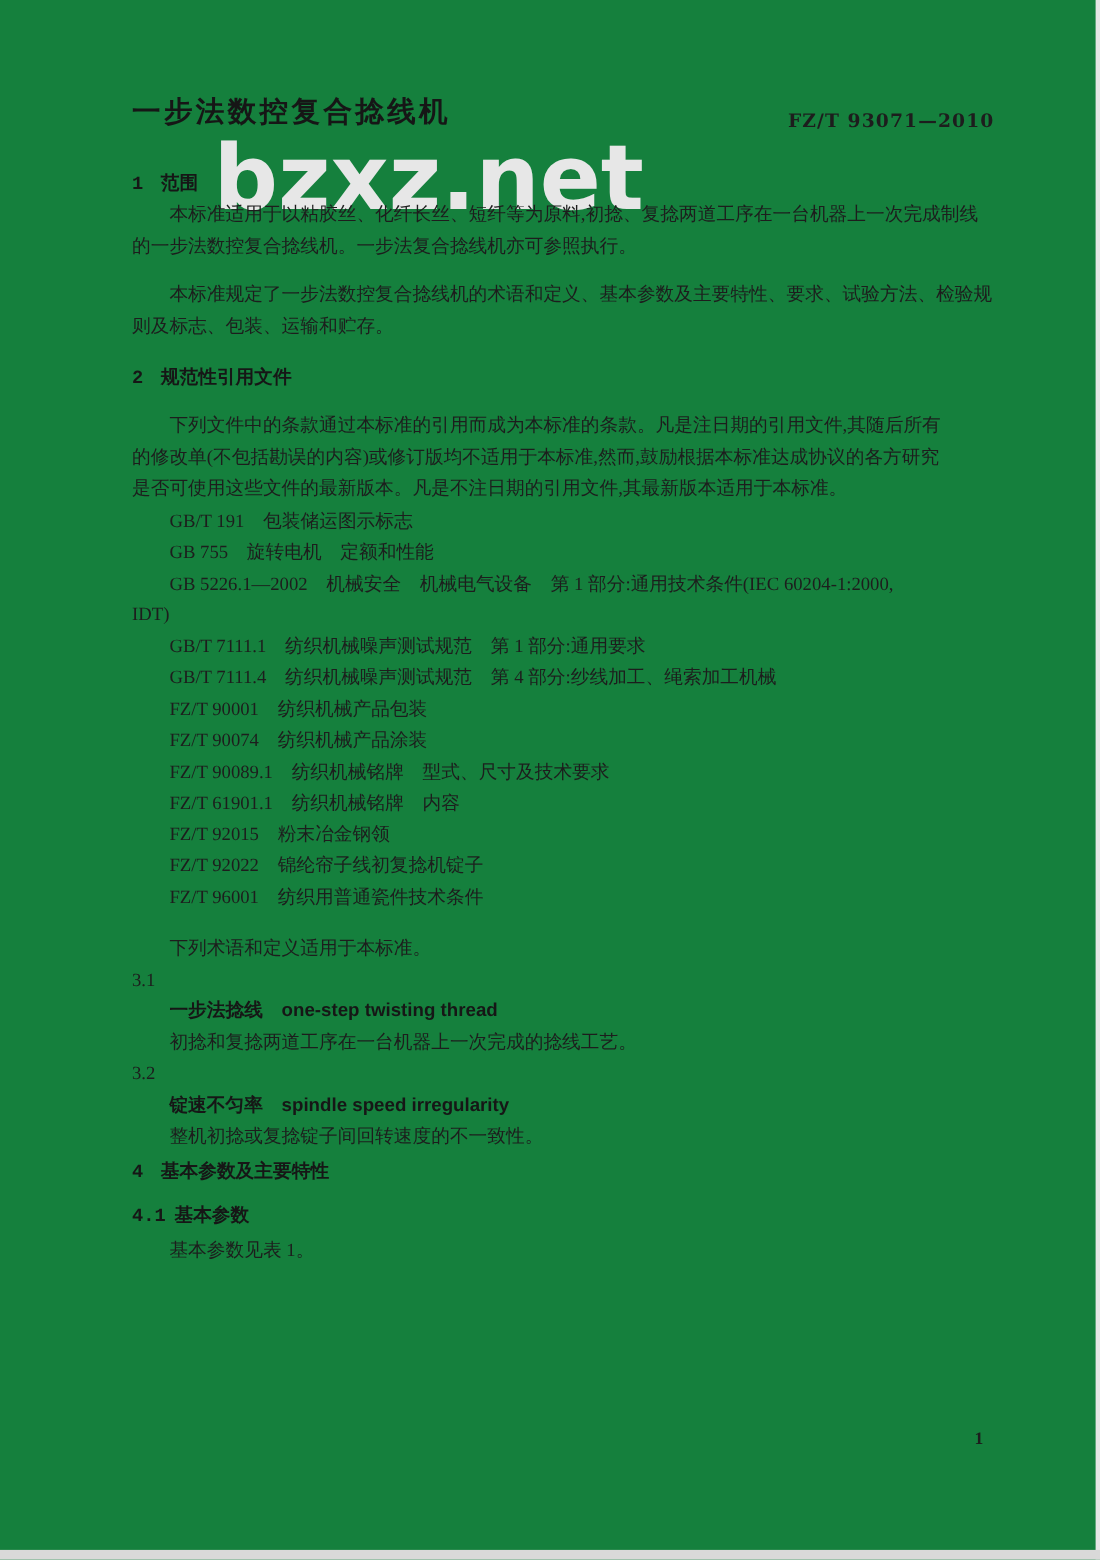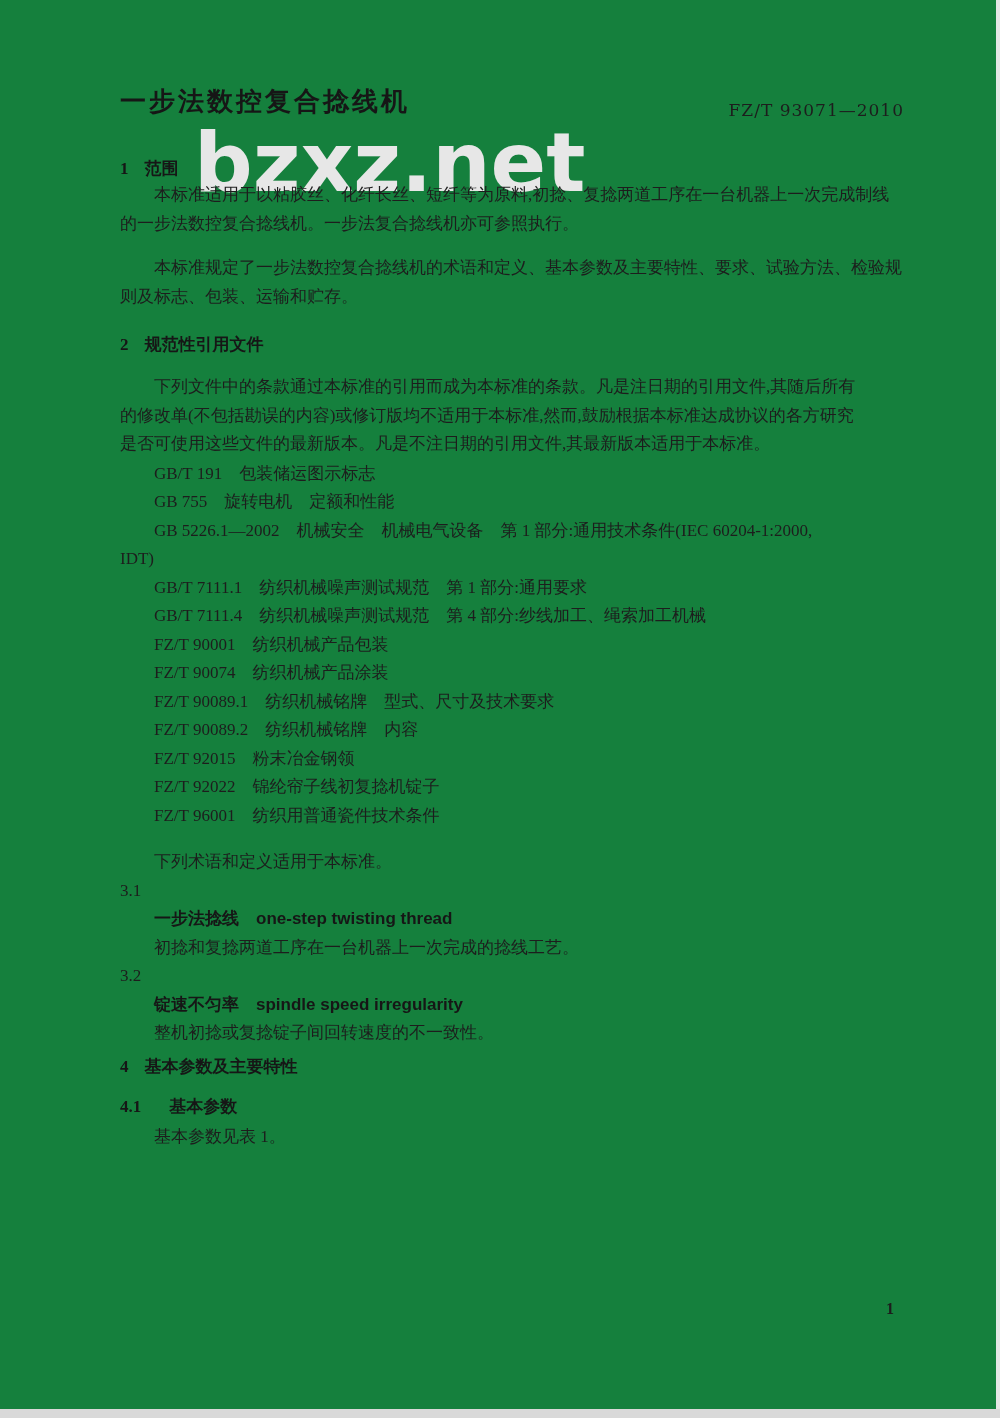--- a/index.html
+++ b/index.html
@@ -12,34 +12,34 @@
   }
   .watermark {
     position:absolute; left:194px; top:122px; z-index:0;
     font-family:"DejaVu Sans","Liberation Sans",sans-serif;
     font-weight:700; font-size:82px; line-height:1;
     color:#e7e7e7; letter-spacing:0px; user-select:none;
   }
   .std-code {
     position:absolute; top:100px; right:96px; z-index:2;
     font-family:"DejaVu Serif","Liberation Serif",serif;
-    font-weight:400; font-size:17px; letter-spacing:1px;
+    font-weight:700; font-size:17px; letter-spacing:1px;
   }
   .content { position:absolute; left:120px; top:0; width:786px; z-index:1; }
   .doc-title {
     margin-top:84px; text-align:left;
     font-family:"Liberation Sans","DejaVu Sans",sans-serif;
     font-weight:700; font-size:26px; letter-spacing:3px; color:#161616;
   }
   .h {
-    font-family:Liberation Serif, serif;
+    font-family:Liberation Mono, monospace;
     font-weight:700; font-size:17px; line-height:24px; color:#161616;
   }
   .hnum { display:inline-block; margin-right:16px; }
-  .hnum-sub { display:inline-block; margin-right:28px; }
+  .hnum-sub { display:inline-block; margin-right:8px; }
   .h-s1 { margin-top:38px; }
   .h-s2 { margin-top:22px; }
   .h-s3 { margin-top:14px; }
   .h-s4 { margin-top:7px; }
   .h-s41 { margin-top:16px; }
   p.body, p.ref, p.term-line, p.def-line, p.clause-num {
     font-size:17px; line-height:28.5px; white-space:pre-wrap;
   }
   p.body { text-indent:2em; }
   .mt16 { margin-top:16px; }
@@ -95,21 +95,21 @@
     <div class="refs">
       <p class="ref">GB/T 191　包装储运图示标志</p>
       <p class="ref">GB 755　旋转电机　定额和性能</p>
       <p class="ref">GB 5226.1—2002　机械安全　机械电气设备　第 1 部分:通用技术条件(IEC 60204-1:2000,
 IDT)</p>
       <p class="ref">GB/T 7111.1　纺织机械噪声测试规范　第 1 部分:通用要求</p>
       <p class="ref">GB/T 7111.4　纺织机械噪声测试规范　第 4 部分:纱线加工、绳索加工机械</p>
       <p class="ref">FZ/T 90001　纺织机械产品包装</p>
       <p class="ref">FZ/T 90074　纺织机械产品涂装</p>
       <p class="ref">FZ/T 90089.1　纺织机械铭牌　型式、尺寸及技术要求</p>
-      <p class="ref">FZ/T 90089.2　纺织机械铭牌　内容</p>
+      <p class="ref">FZ/T 61901.1　纺织机械铭牌　内容</p>
       <p class="ref">FZ/T 92015　粉末冶金钢领</p>
       <p class="ref">FZ/T 92022　锦纶帘子线初复捻机锭子</p>
       <p class="ref">FZ/T 96001　纺织用普通瓷件技术条件</p>
     </div>
 
 
     <div class="terms">
       <p class="body">下列术语和定义适用于本标准。</p>
       <p class="clause-num">3.1</p>
       <p class="term-line">一步法捻线　one-step twisting thread</p>

